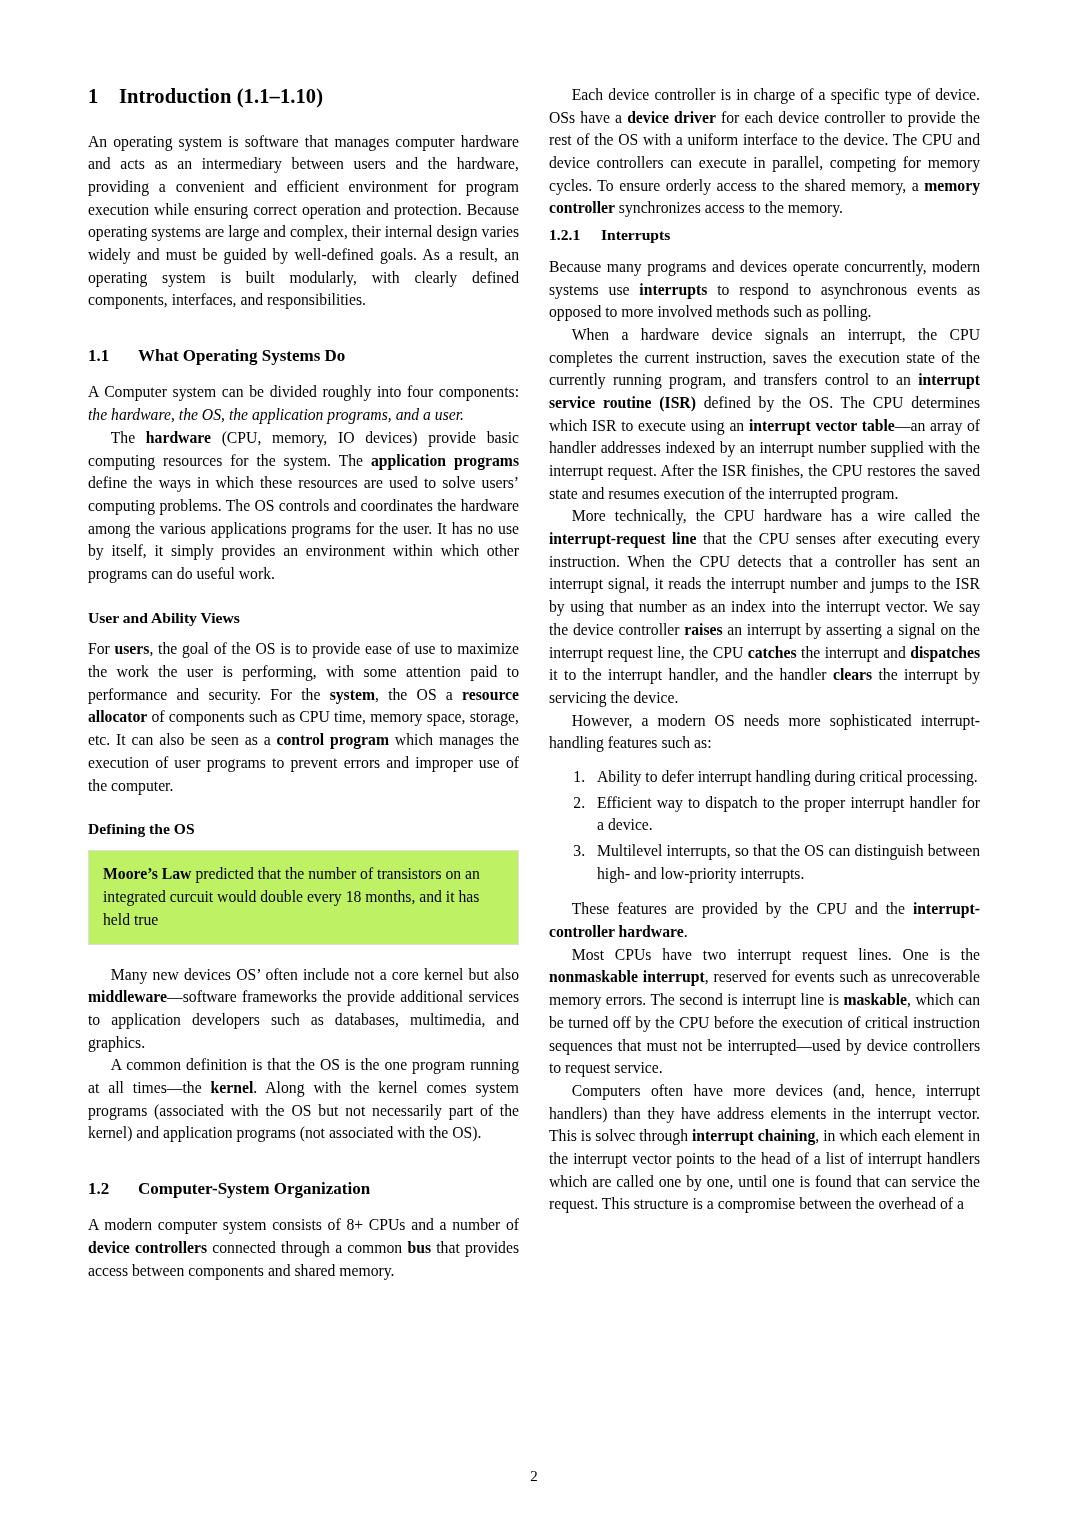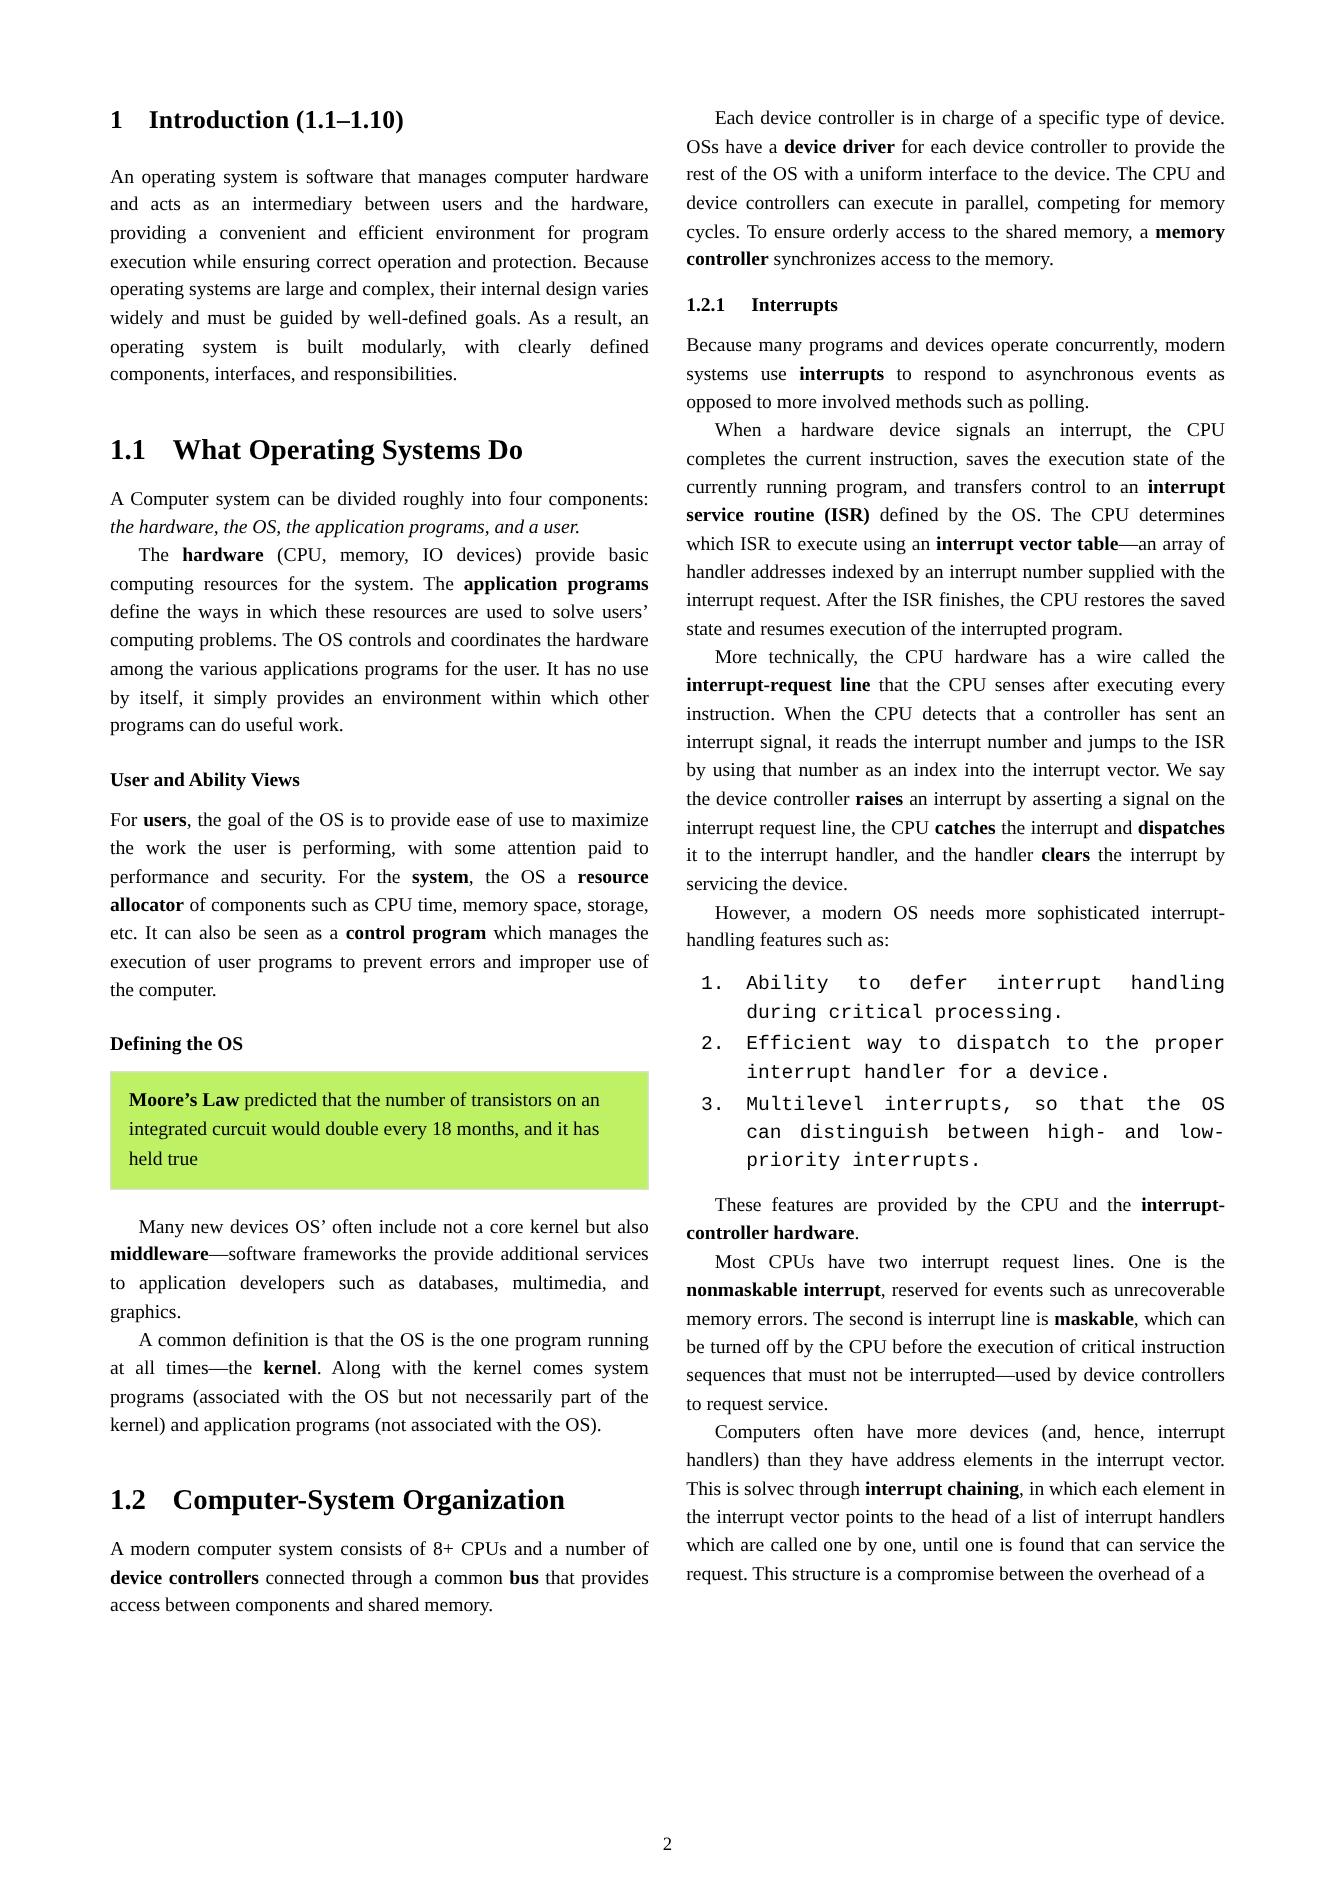--- a/index.html
+++ b/index.html
@@ -37,30 +37,30 @@
   
   h1.sec {
     font-size: 20.5px;
     font-weight: bold;
     margin: 0 0 22px 0;
     line-height: 1.2;
     letter-spacing: 0.1px;
   }
   h1.sec .num { display: inline-block; min-width: 31px; }
   h2.subsec {
-    font-size: 23px;
+    font-size: 17px;
     font-weight: bold;
     margin: 34px 0 15px 0;
     line-height: 1.2;
   }
   h2.subsec .num { display: inline-block; min-width: 50px; }
   h3.subsubsec {
     font-size: 15.6px;
     font-weight: bold;
-    margin: 16px 0 11px 0;
+    margin: 6px 0 11px 0;
     line-height: 1.2;
   }
   h3.subsubsec .num { display: inline-block; min-width: 52px; }
   h4.para-head {
     font-size: 15.6px;
     font-weight: bold;
     margin: 23px 0 11px 0;
     line-height: 1.2;
   }
   p {
@@ -88,21 +88,20 @@
   .callout p {
     text-align: left;
     line-height: 1.48;
   }
 
   
   ol.numlist {
     margin: 11px 0 13px 0;
     padding-left: 40px;
     list-style-position: outside;
-    font-family: Liberation Mono, monospace;
   }
   ol.numlist li {
     font-size: 15.7px;
     line-height: 1.445;
     text-align: justify;
     margin-bottom: 3px;
     padding-left: 8px;
   }
   ol.numlist li::marker {
     font-size: 15.7px;

